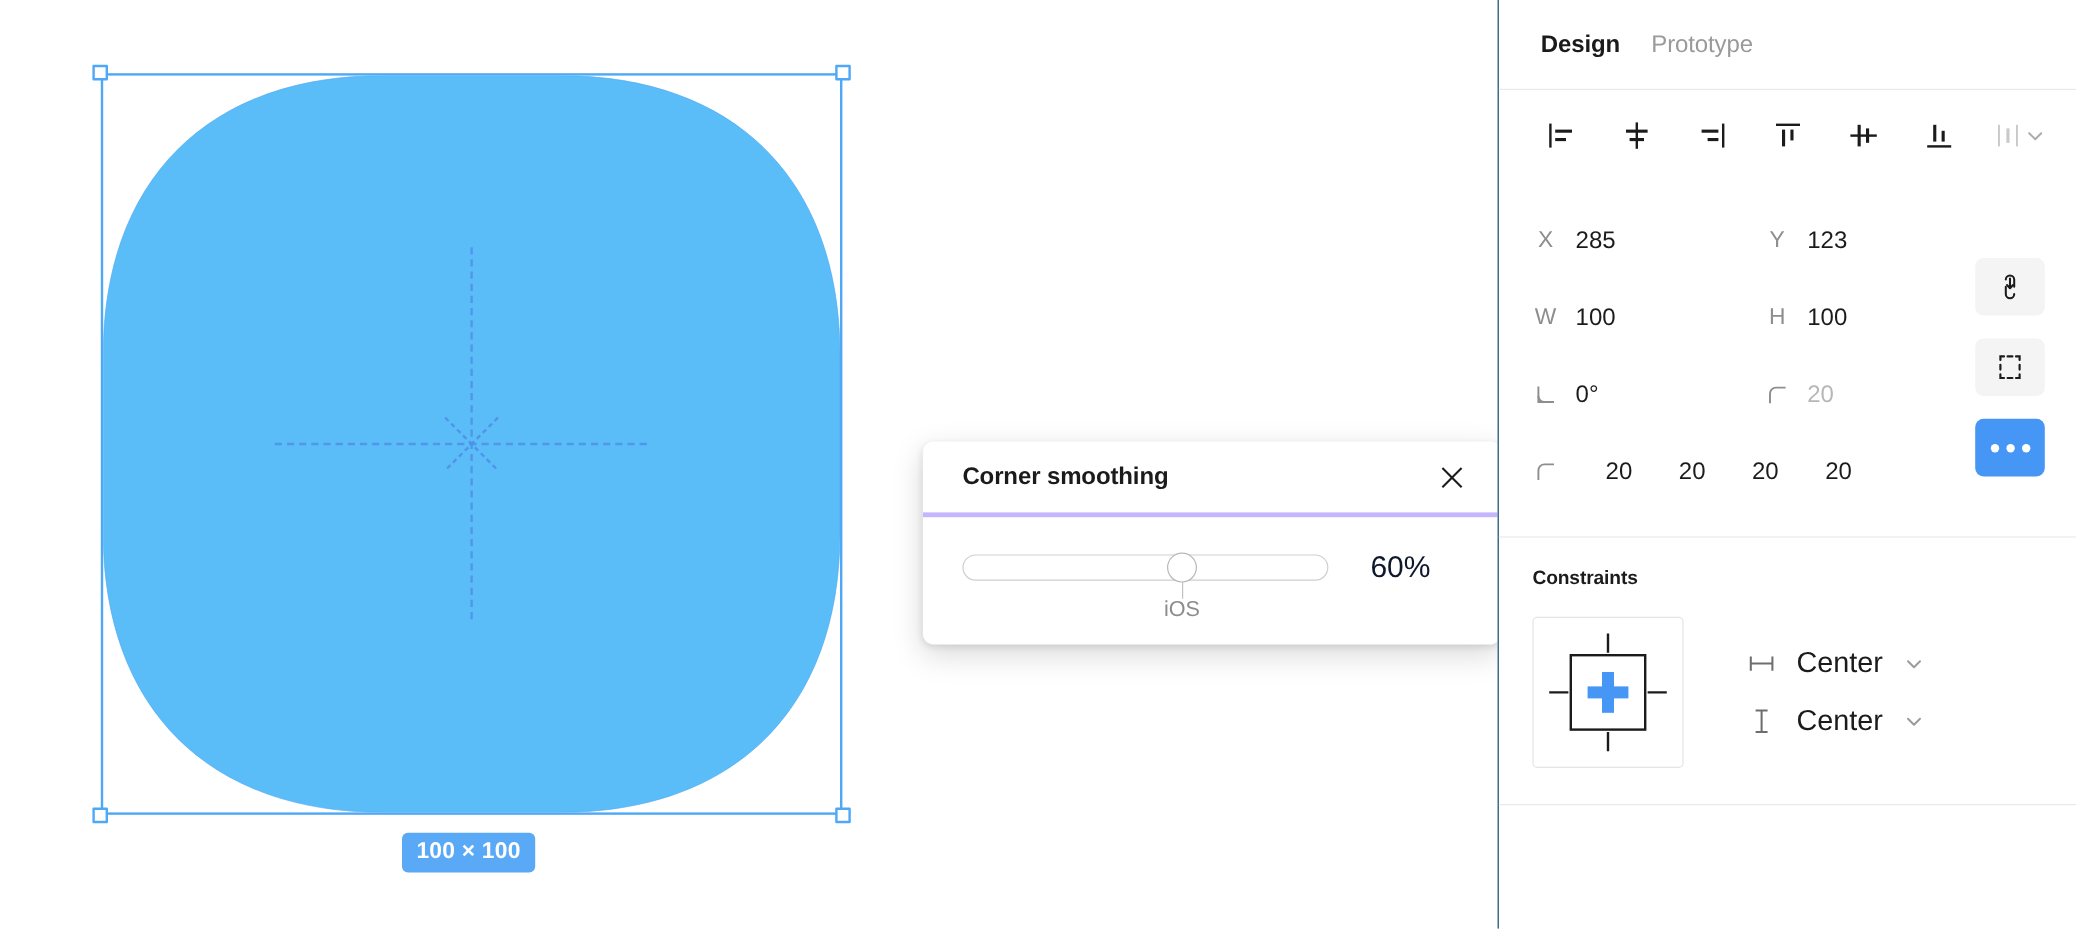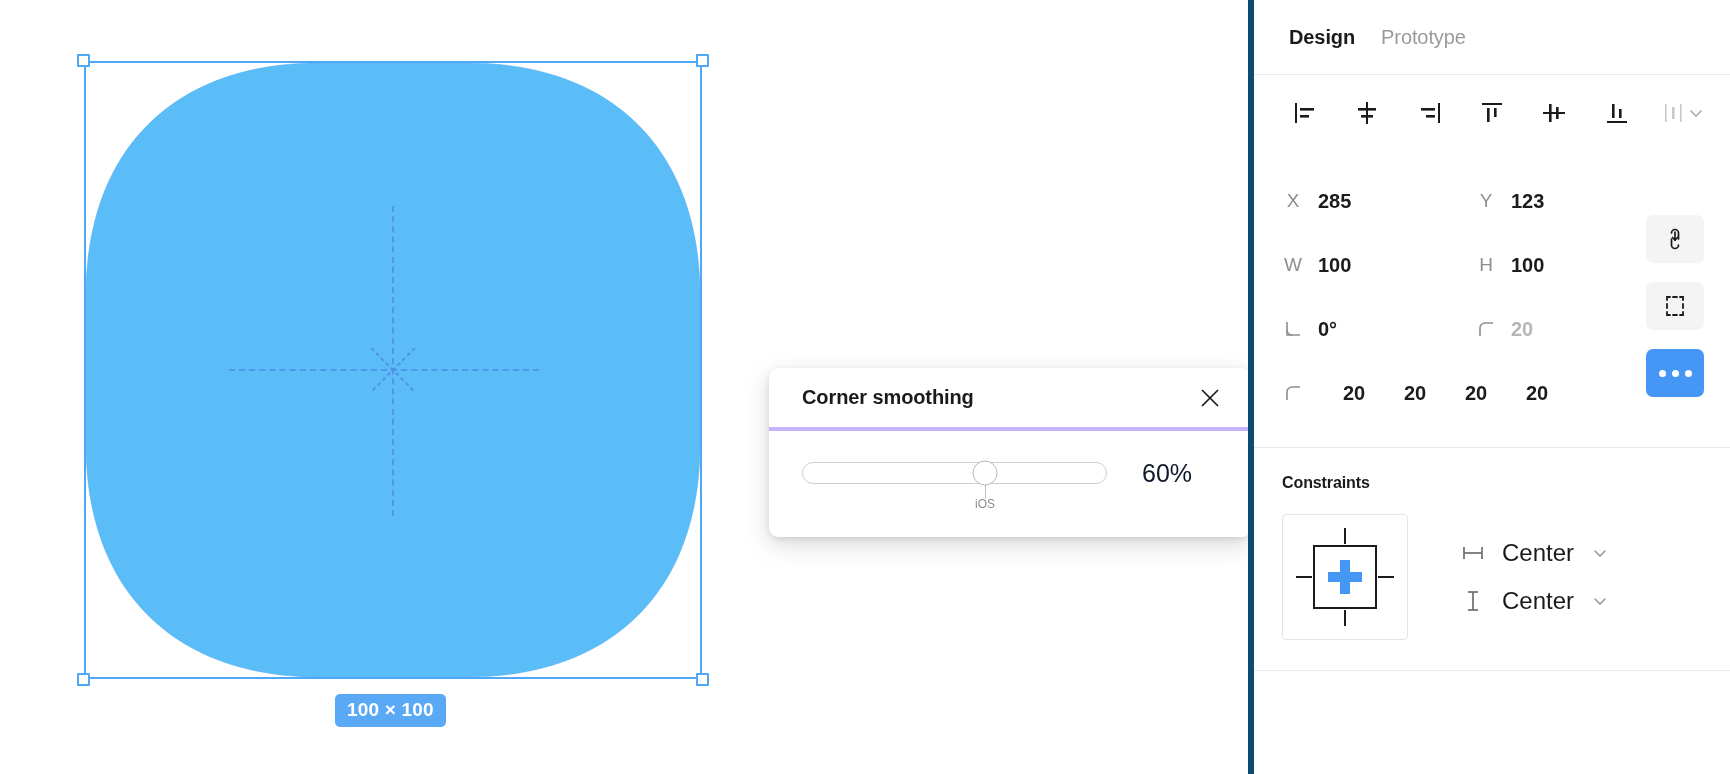--- a/index.html
+++ b/index.html
@@ -185,39 +185,39 @@
     top: 23px;
     width: 1px;
     height: 14px;
     background: #c2c2c2;
   }
   .slider-tick-label {
     position: absolute;
     left: 60%;
     top: 35px;
     transform: translateX(-50%);
-    font-size: 12px;
+    font-size: 18px;
     color: #8c8c8c;
     white-space: nowrap;
   }
   .slider-value {
     margin-left: 35px;
     font-size: 25px;
     color: #0f172a;
     line-height: 22px;
   }
 
   
   #panel {
     position: absolute;
     right: 0; top: 0;
     width: 482px;
     height: 774px;
     background: #ffffff;
-    border-left: 6px solid #0c4a6e;
+    border-left: 1px solid #0c4a6e;
   }
 
   .panel-tabs {
     display: flex;
     align-items: center;
     gap: 26px;
     height: 74px;
     padding: 0 0 0 35px;
   }
   .tab {
@@ -276,21 +276,21 @@
     display: flex;
     justify-content: center;
     align-items: center;
     color: #8e8e8e;
     font-size: 19px;
     flex: none;
   }
   .prop-val {
     font-size: 20px;
     color: #1b1b1b;
-    font-weight: 700;
+    font-weight: 400;
     cursor: text;
   }
   .prop-val.muted { color: #b7b7b7; }
 
   .radius-cell { width: 61px; gap: 0; }
   .radius-cell .prop-val { font-size: 20px; }
 
   .side-btns {
     position: absolute;
     right: 26px;

